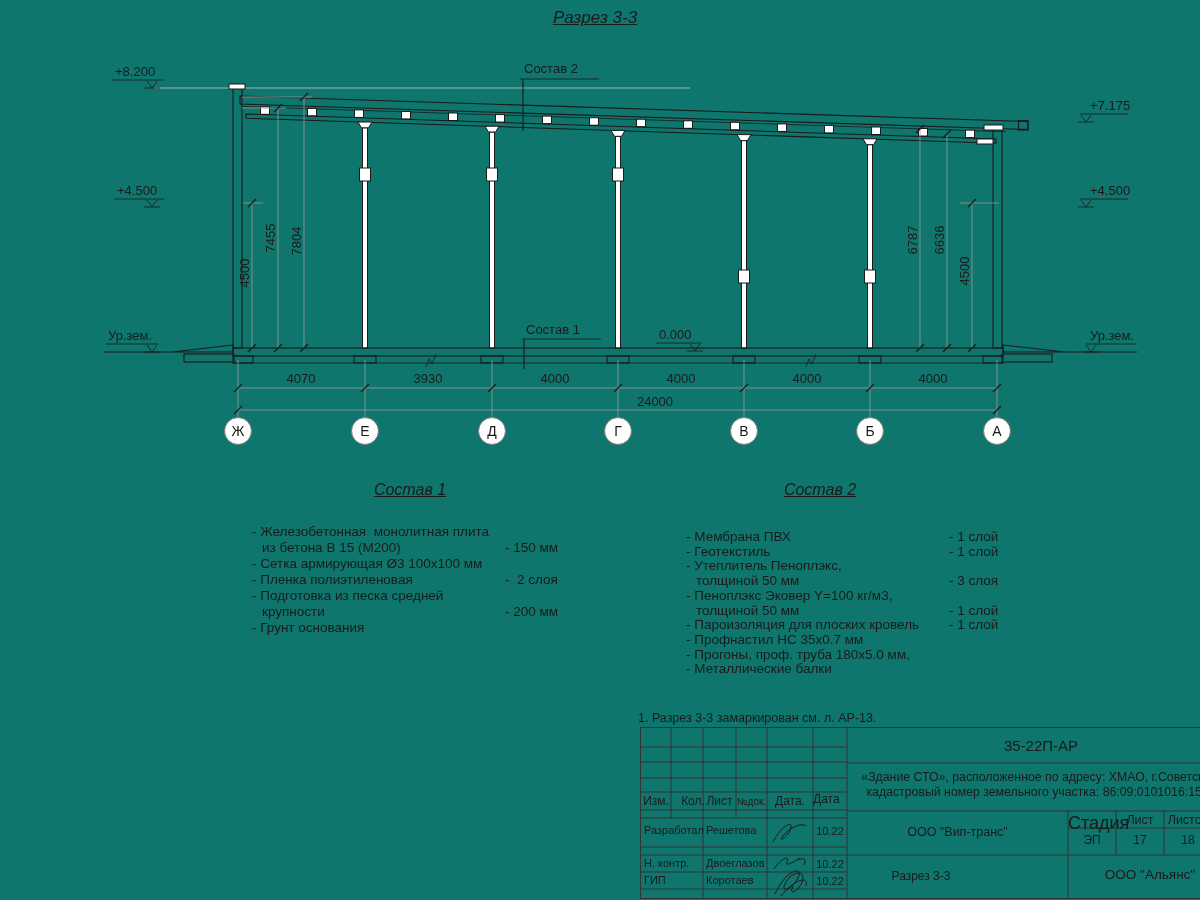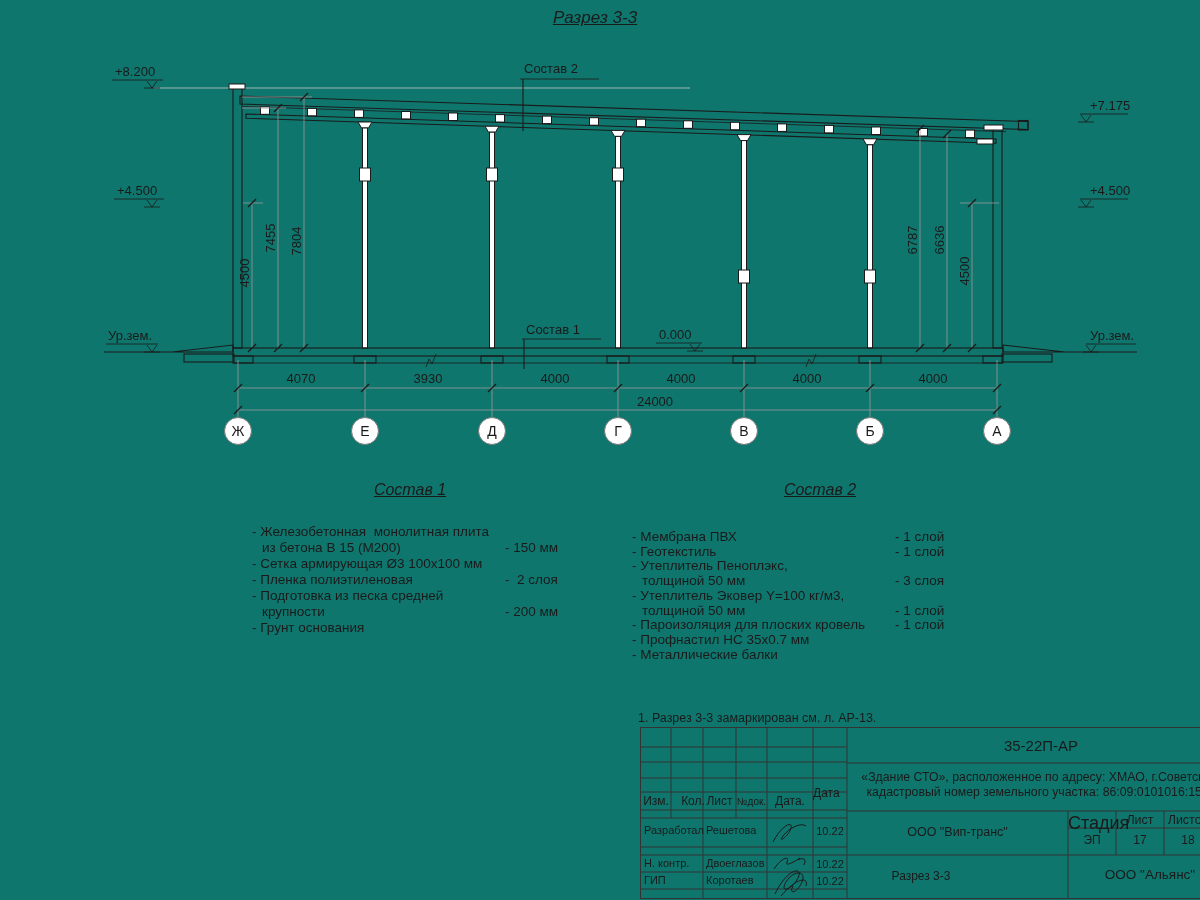--- a/index.html
+++ b/index.html
@@ -17,21 +17,21 @@
   .wh{fill:#ffffff;stroke:#1a1a1a;stroke-width:1}
   .sheet-title{position:absolute;left:500px;top:8px;width:190px;text-align:center;
        font-size:17px;font-style:italic;text-decoration:underline}
   .s-head{position:absolute;width:140px;text-align:center;font-size:16px;
        font-style:italic;text-decoration:underline}
   .s-rows{position:absolute;font-size:13.5px}
   .s-row{position:relative;white-space:pre}
   .s-row .v{position:absolute;top:0;white-space:pre}
   .s1-rows{left:252px;top:524px;width:330px;line-height:16px}
   .s1-rows .v{left:253px}
-  .s2-rows{left:632px;top:530px;width:340px;line-height:14.7px}
+  .s2-rows{left:686px;top:530px;width:340px;line-height:14.7px}
   .s2-rows .v{left:263px}
   .cont{padding-left:10px}
   .note{position:absolute;left:638px;top:711px;font-size:12.5px}
   .tb{position:absolute;left:640px;top:727px;width:559px;height:170px;
       border-left:1.4px solid #333;border-top:1.4px solid #333;border-bottom:1.4px solid #333}
   .tb .cell{position:absolute;font-size:12px;text-align:center;white-space:nowrap;overflow:visible}
   .tb .small{font-size:11px;text-align:left}
   .tb .ctr{text-align:center}
   #tbgrid{position:absolute;left:0;top:0;overflow:visible}
   #tbgrid line{stroke:#333;stroke-width:1}
@@ -254,24 +254,25 @@
     <div class="s-row cont"><span class="t">крупности</span><span class="v">- 200 мм</span></div>
     <div class="s-row"><span class="t">- Грунт основания</span><span class="v"></span></div>
   </div>
 
   <div class="s-head" style="left:750px;top:481px">Состав 2</div>
   <div class="s-rows s2-rows">
     <div class="s-row"><span class="t">- Мембрана ПВХ</span><span class="v">- 1 слой</span></div>
     <div class="s-row"><span class="t">- Геотекстиль</span><span class="v">- 1 слой</span></div>
     <div class="s-row"><span class="t">- Утеплитель Пеноплэкс,</span><span class="v"></span></div>
     <div class="s-row cont"><span class="t">толщиной 50 мм</span><span class="v">- 3 слоя</span></div>
-    <div class="s-row"><span class="t">- Утеплитель Эковер Y=100 кг/м3,</span><span class="v"></span></div>
+    <div class="s-row"><span class="t">- Пеноплэкс Эковер Y=100 кг/м3,</span><span class="v"></span></div>
     <div class="s-row cont"><span class="t">толщиной 50 мм</span><span class="v">- 1 слой</span></div>
     <div class="s-row"><span class="t">- Пароизоляция для плоских кровель</span><span class="v">- 1 слой</span></div>
     <div class="s-row"><span class="t">- Профнастил НС 35х0.7 мм</span><span class="v"></span></div>
+    <div class="s-row"><span class="t">- Прогоны, проф. труба 180х5.0 мм,</span><span class="v"></span></div>
     <div class="s-row"><span class="t">- Металлические балки</span><span class="v"></span></div>
   </div>
 
   <div class="note">1. Разрез 3-3 замаркирован см. л. АР-13.</div>
 
   <div class="tb">
     <svg id="tbgrid" width="600" height="170">
       <line x1="206" y1="0" x2="206" y2="170"></line>
       <line x1="30" y1="0" x2="30" y2="90"></line>
       <line x1="95" y1="0" x2="95" y2="90"></line>
@@ -303,21 +304,21 @@
       <g>
         <path class="sig" d="M134,166 C146,140 163,138 157,150 C151,162 138,166 145,154 C152,142 166,142 161,154 C157,164 147,168 152,158 M140,168 C155,150 168,148 165,158"></path>
       </g>
     </svg>
 
     <div class="cell" style="left:0;top:64px;width:30px;line-height:18px">Изм.</div>
     <div class="cell" style="left:30px;top:64px;width:44px;line-height:18px">Кол.</div>
     <div class="cell" style="left:62px;top:64px;width:33px;line-height:18px">Лист</div>
     <div class="cell" style="left:95px;top:67px;width:31px;line-height:14px;font-size:10px">№док.</div>
     <div class="cell" style="left:126px;top:64px;width:46px;line-height:18px">Дата.</div>
-    <div class="cell" style="left:172px;top:56px;width:18px;line-height:18px">Дата</div>
+    <div class="cell" style="left:172px;top:62px;width:18px;line-height:18px">Дата</div>
 
     <div class="cell small" style="left:3px;top:96px;width:82px">Разработал</div>
     <div class="cell small" style="left:65px;top:96px;width:60px">Решетова</div>
     <div class="cell small ctr" style="left:172px;top:97px;width:34px">10.22</div>
     <div class="cell small" style="left:3px;top:129px;width:58px">Н. контр.</div>
     <div class="cell small" style="left:65px;top:129px;width:60px">Двоеглазов</div>
     <div class="cell small ctr" style="left:172px;top:130px;width:34px">10.22</div>
     <div class="cell small" style="left:3px;top:146px;width:74px">ГИП</div>
     <div class="cell small" style="left:65px;top:146px;width:60px">Коротаев</div>
     <div class="cell small ctr" style="left:172px;top:147px;width:34px">10.22</div>

